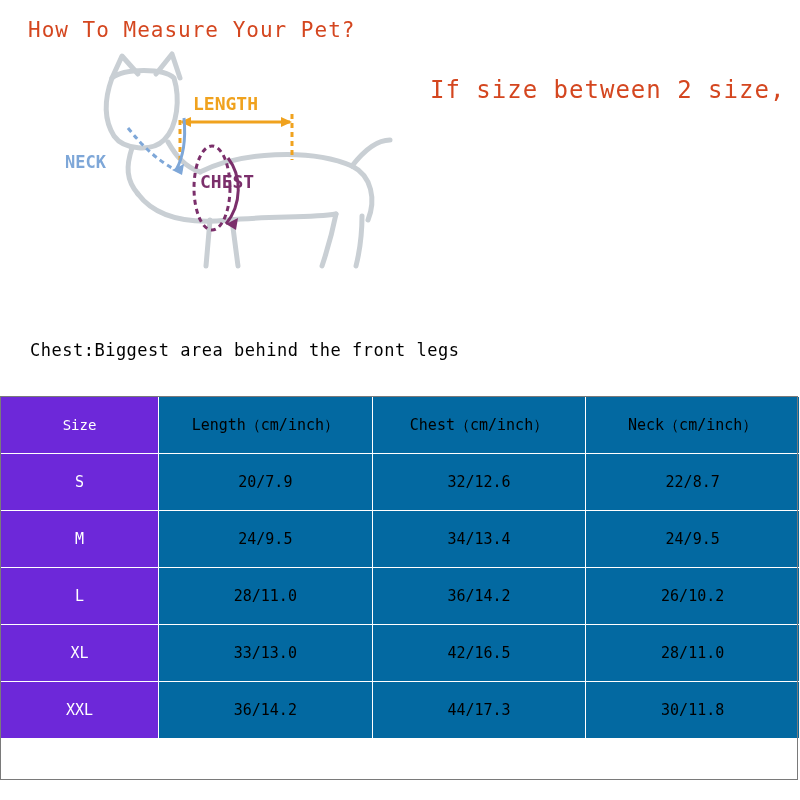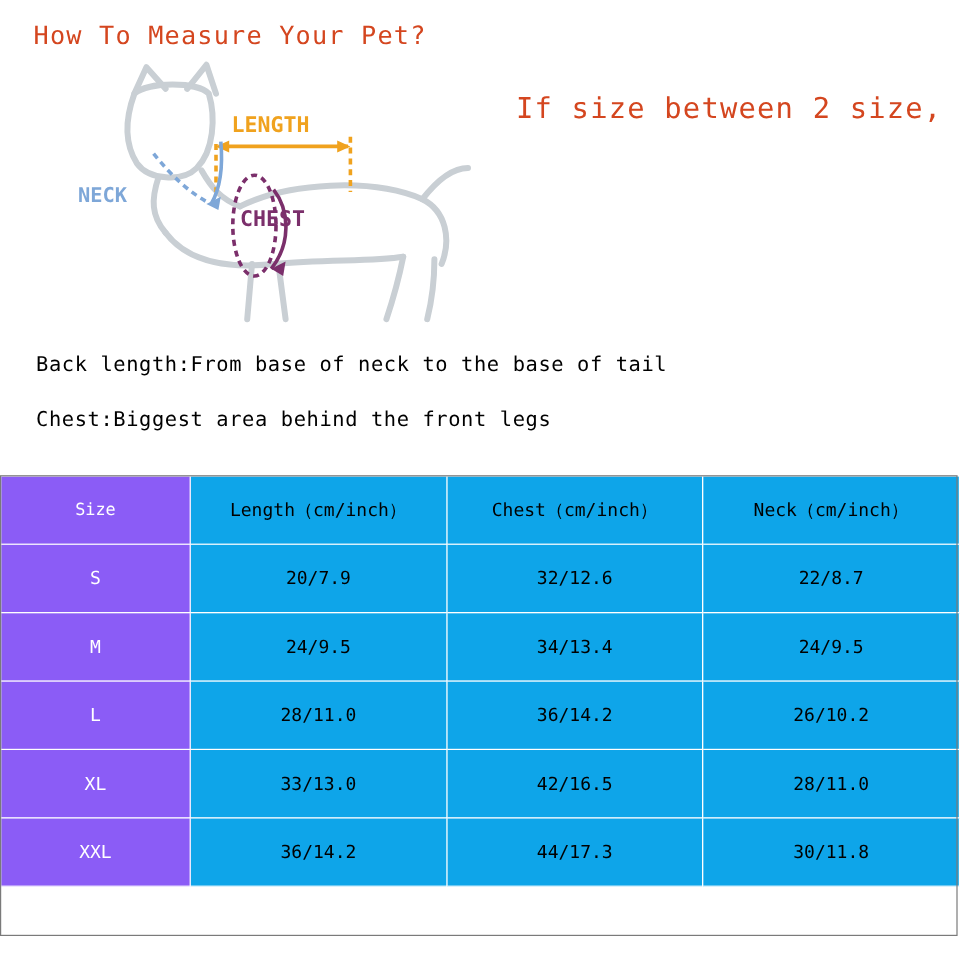--- a/index.html
+++ b/index.html
@@ -73,27 +73,27 @@
   table.size-table td, table.size-table th {
     border: 1px solid #ffffff;
     height: 54px;
     text-align: center;
     vertical-align: middle;
     font-family: "DejaVu Sans Mono", monospace;
     font-weight: normal;
   }
   .col-size {
     width: 155px;
-    background: #8b5cf6;
+    background: #6d28d9;
     color: #ffffff;
     font-size: 15px;
     margin-top: 36px;
   }
   .col-val {
-    background: #0ea5e9;
+    background: #0369a1;
     color: #000000;
     font-size: 15px;
   }
   .head .col-size { font-size: 14px; }
   .head .col-val { font-size: 15px; }
   .outer-border {
     position: absolute;
     left: 0;
     top: 396px;
     width: 798px;
@@ -158,21 +158,20 @@
 
       <g>
         <ellipse cx="152" cy="140" rx="18" ry="42" stroke="#7b2f6b" stroke-width="3" fill="none" stroke-dasharray="5,4"></ellipse>
         <path d="M168 110 C182 128 182 156 166 176" stroke="#7b2f6b" stroke-width="3" fill="none"></path>
         <polygon points="166,176 178,170 176,182" fill="#7b2f6b"></polygon>
       </g>
       <text x="140" y="140" fill="#7b2f6b" font-family="DejaVu Sans Mono, monospace" font-size="18" font-weight="bold">CHEST</text>
     </svg>
   </div>
 
-  <div class="desc d1">Back length:From base of neck to the base of tail</div>
   <div class="desc d2">Chest:Biggest area behind the front legs</div>
 
   <table class="size-table">
     <tbody>
       <tr class="head">
         <th class="col-size">Size</th>
         <th class="col-val">Length（cm/inch）</th>
         <th class="col-val">Chest（cm/inch）</th>
         <th class="col-val">Neck（cm/inch）</th>
       </tr>

